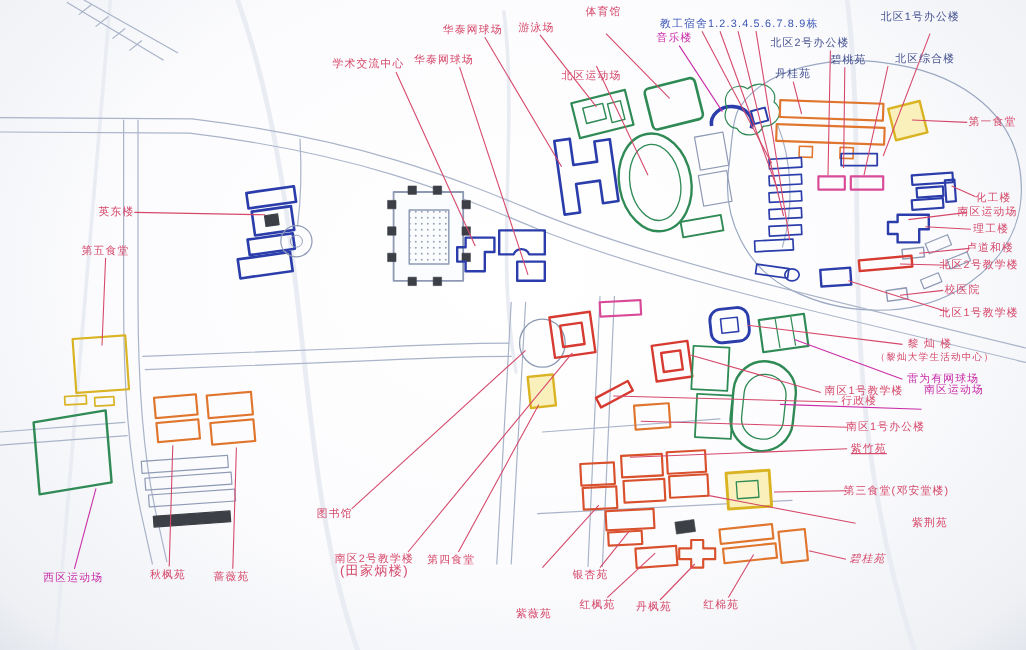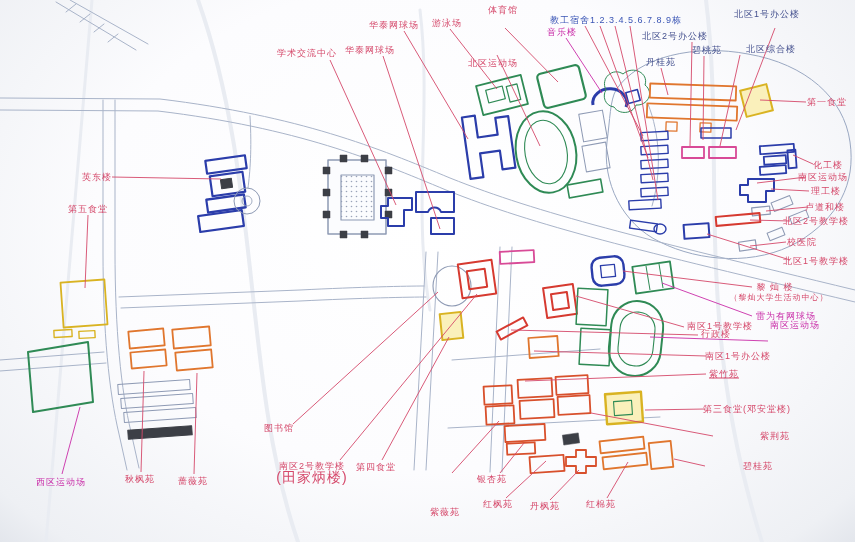--- a/index.html
+++ b/index.html
@@ -240,29 +240,29 @@
       <div class="map-label" style="left: 775px; top: 287px; color: rgb(213, 72, 106);">黎 灿 楼</div>
       <div class="map-label" style="left: 779px; top: 298px; color: rgb(213, 72, 106); font-size: 8px;">（黎灿大学生活动中心）</div>
       <div class="map-label" style="left: 786px; top: 316px; color: rgb(201, 45, 168);">雷为有网球场</div>
       <div class="map-label" style="left: 720px; top: 326px; color: rgb(213, 72, 106);">南区1号教学楼</div>
       <div class="map-label" style="left: 716px; top: 334px; color: rgb(213, 72, 106);">行政楼</div>
       <div class="map-label" style="left: 795px; top: 325px; color: rgb(201, 45, 168);">南区运动场</div>
       <div class="map-label" style="left: 738px; top: 356px; color: rgb(213, 72, 106);">南区1号办公楼</div>
       <div class="map-label" style="left: 724px; top: 374px; color: rgb(213, 72, 106); text-decoration: underline;">紫竹苑</div>
       <div class="map-label" style="left: 747px; top: 409px; color: rgb(213, 72, 106);">第三食堂(邓安堂楼)</div>
       <div class="map-label" style="left: 731px; top: 436px; color: rgb(213, 72, 106); margin-left: 44px;">紫荆苑</div>
-      <div class="map-label" style="left: 758px; top: 466px; color: rgb(213, 72, 106);">碧桂苑</div>
+      <div class="map-label" style="left: 723px; top: 466px; color: rgb(213, 72, 106); font-style: italic;">碧桂苑</div>
       <div class="map-label" style="left: 97px; top: 177px; color: rgb(213, 72, 106);">英东楼</div>
       <div class="map-label" style="left: 88px; top: 209px; color: rgb(213, 72, 106);">第五食堂</div>
       <div class="map-label" style="left: 61px; top: 482px; color: rgb(201, 45, 168);">西区运动场</div>
       <div class="map-label" style="left: 140px; top: 479px; color: rgb(213, 72, 106);">秋枫苑</div>
       <div class="map-label" style="left: 193px; top: 481px; color: rgb(213, 72, 106);">蔷薇苑</div>
       <div class="map-label" style="left: 279px; top: 428px; color: rgb(213, 72, 106);">图书馆</div>
       <div class="map-label" style="left: 312px; top: 466px; color: rgb(213, 72, 106);">南区2号教学楼</div>
-      <div class="map-label" style="left: 312px; top: 477px; color: rgb(213, 72, 106); font-size: 14px;">(田家炳楼)</div>
+      <div class="map-label" style="left: 312px; top: 477px; color: rgb(213, 72, 106); font-size: 11px;">(田家炳楼)</div>
       <div class="map-label" style="left: 376px; top: 467px; color: rgb(213, 72, 106);">第四食堂</div>
       <div class="map-label" style="left: 445px; top: 484px; color: rgb(213, 72, 106); margin-top: 28px;">紫薇苑</div>
       <div class="map-label" style="left: 492px; top: 479px; color: rgb(213, 72, 106);">银杏苑</div>
       <div class="map-label" style="left: 498px; top: 504px; color: rgb(213, 72, 106);">红枫苑</div>
       <div class="map-label" style="left: 545px; top: 506px; color: rgb(213, 72, 106);">丹枫苑</div>
       <div class="map-label" style="left: 601px; top: 504px; color: rgb(213, 72, 106);">红棉苑</div>
     </div>
 
 </div>
 

